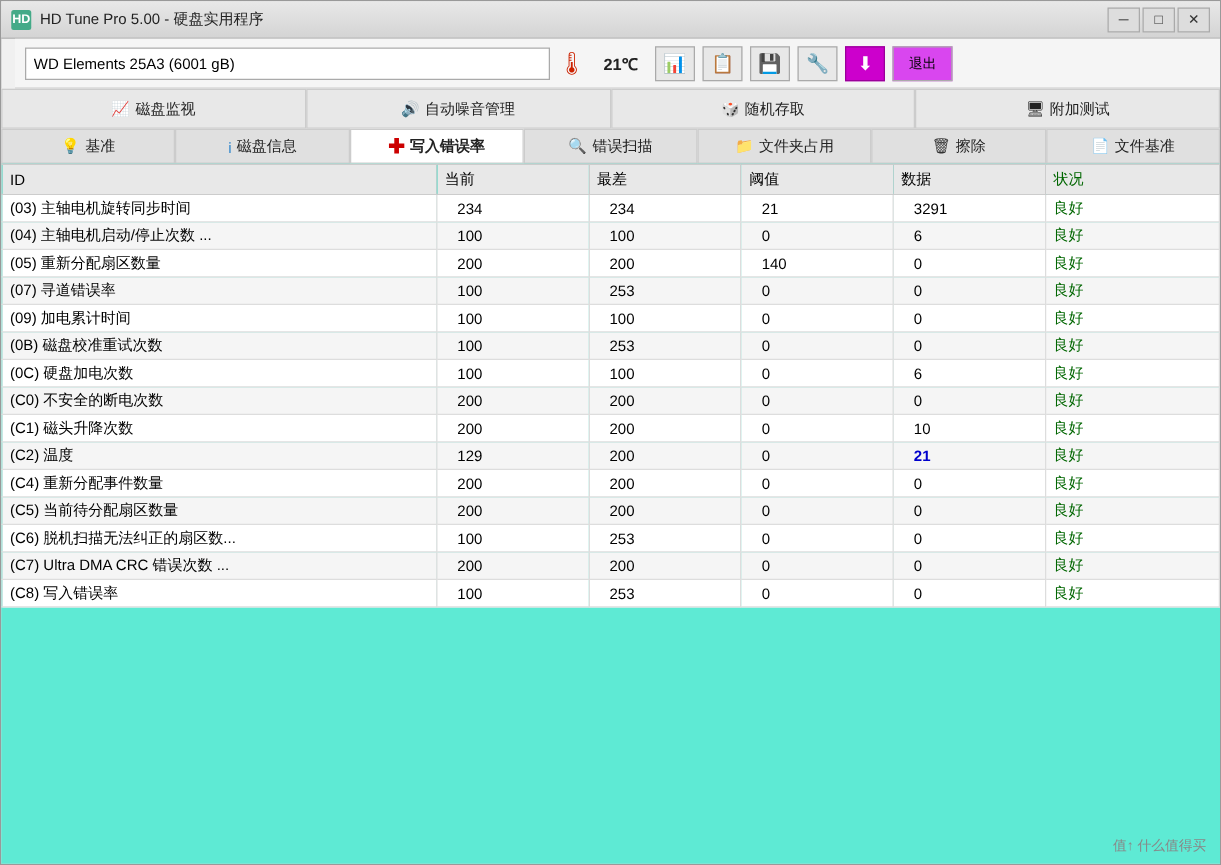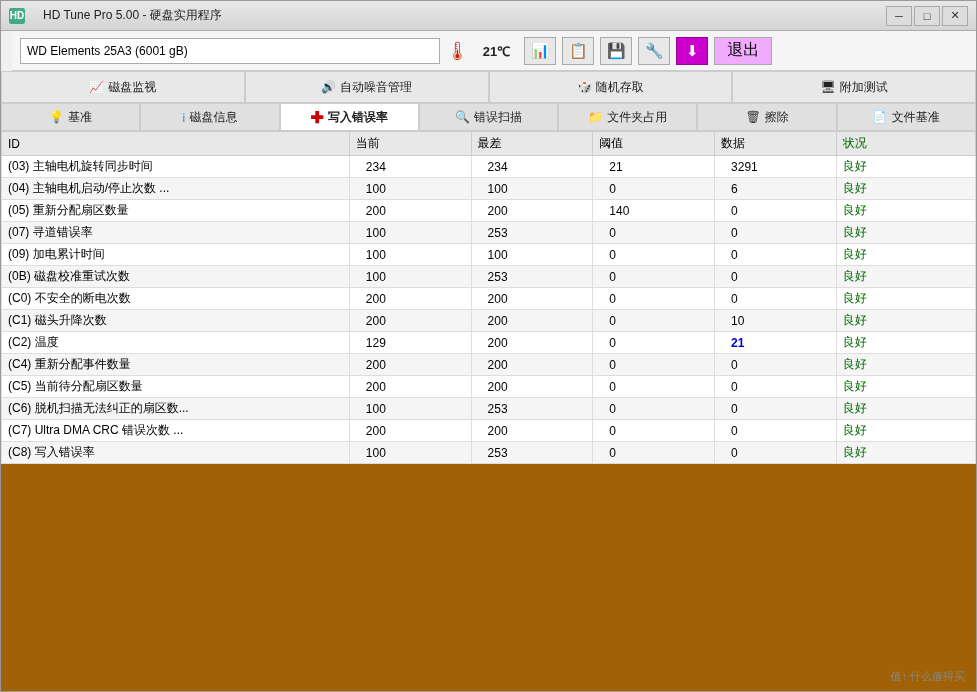--- a/index.html
+++ b/index.html
@@ -24,21 +24,21 @@
       height: 30px;
       display: flex;
       align-items: center;
       padding: 0 8px;
       border-bottom: 1px solid #aaa;
       user-select: none;
     }
     .title-bar-icon {
       width: 16px;
       height: 16px;
-      margin-right: 18px;
+      margin-right: 7px;
       background: #4a8;
       border-radius: 2px;
       display: flex;
       align-items: center;
       justify-content: center;
       font-size: 10px;
       color: white;
       font-weight: bold;
     }
     .title-bar-text {
@@ -114,24 +114,24 @@
       border: 1px solid #aaa;
       cursor: pointer;
       display: flex;
       align-items: center;
       justify-content: center;
       font-size: 14px;
     }
     .exit-btn {
       padding: 0 12px;
       height: 28px;
-      background: #f0abfc;
+      background: #d946ef;
       border: 1px solid #aaa;
       cursor: pointer;
-      font-size: 16px;
+      font-size: 11px;
       display: flex;
       align-items: center;
     }
     .tabs-row1 {
       display: flex;
       background: #f0f0f0;
       border-bottom: 1px solid #ccc;
       height: 32px;
     }
     .tab-btn {
@@ -162,21 +162,21 @@
       gap: 4px;
       background: #e0e0e0;
       border: 1px solid #ccc;
       cursor: pointer;
       font-size: 12px;
       color: #222;
     }
     .sub-tab.active { background: #fff; font-weight: bold; }
     .content-area {
       flex: 1;
-      background: #a16207;
+      background: #5eead4;
       overflow: hidden;
       display: flex;
       flex-direction: column;
     }
     .smart-table {
       width: 100%;
       border-collapse: collapse;
       font-size: 12px;
     }
     .smart-table th {
@@ -357,20 +357,28 @@
             </tr>
             <tr>
               <td class="id-col">(0B) 磁盘校准重试次数</td>
               <td class="num-col" style="text-align: left; padding-left: 16px;">100</td>
               <td class="num-col" style="text-align: left; padding-left: 16px;">253</td>
               <td class="num-col" style="text-align: left; padding-left: 16px;">0</td>
               <td class="num-col" style="text-align: left; padding-left: 16px;">0</td>
               <td class="status-col">良好</td>
             </tr>
             <tr>
+              <td class="id-col">(0C) 硬盘加电次数</td>
+              <td class="num-col" style="text-align: left; padding-left: 16px;">100</td>
+              <td class="num-col" style="text-align: left; padding-left: 16px;">100</td>
+              <td class="num-col" style="text-align: left; padding-left: 16px;">0</td>
+              <td class="num-col" style="text-align: left; padding-left: 16px;">6</td>
+              <td class="status-col">良好</td>
+            </tr>
+            <tr>
               <td class="id-col">(C0) 不安全的断电次数</td>
               <td class="num-col" style="text-align: left; padding-left: 16px;">200</td>
               <td class="num-col" style="text-align: left; padding-left: 16px;">200</td>
               <td class="num-col" style="text-align: left; padding-left: 16px;">0</td>
               <td class="num-col" style="text-align: left; padding-left: 16px;">0</td>
               <td class="status-col">良好</td>
             </tr>
             <tr>
               <td class="id-col">(C1) 磁头升降次数</td>
               <td class="num-col" style="text-align: left; padding-left: 16px;">200</td>

